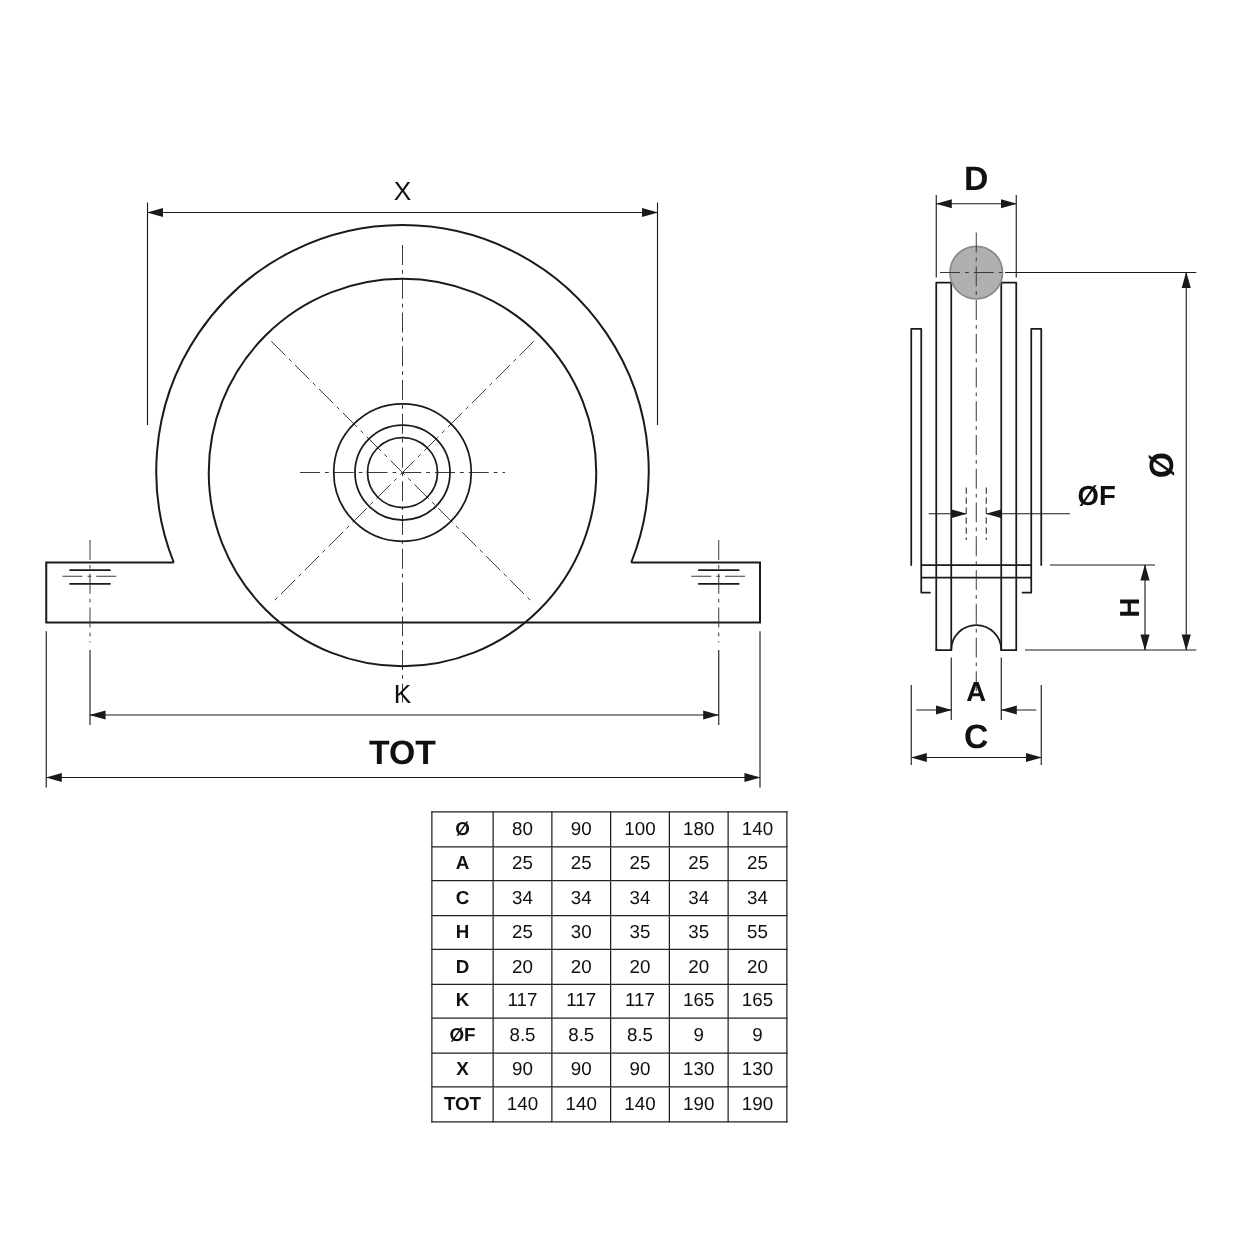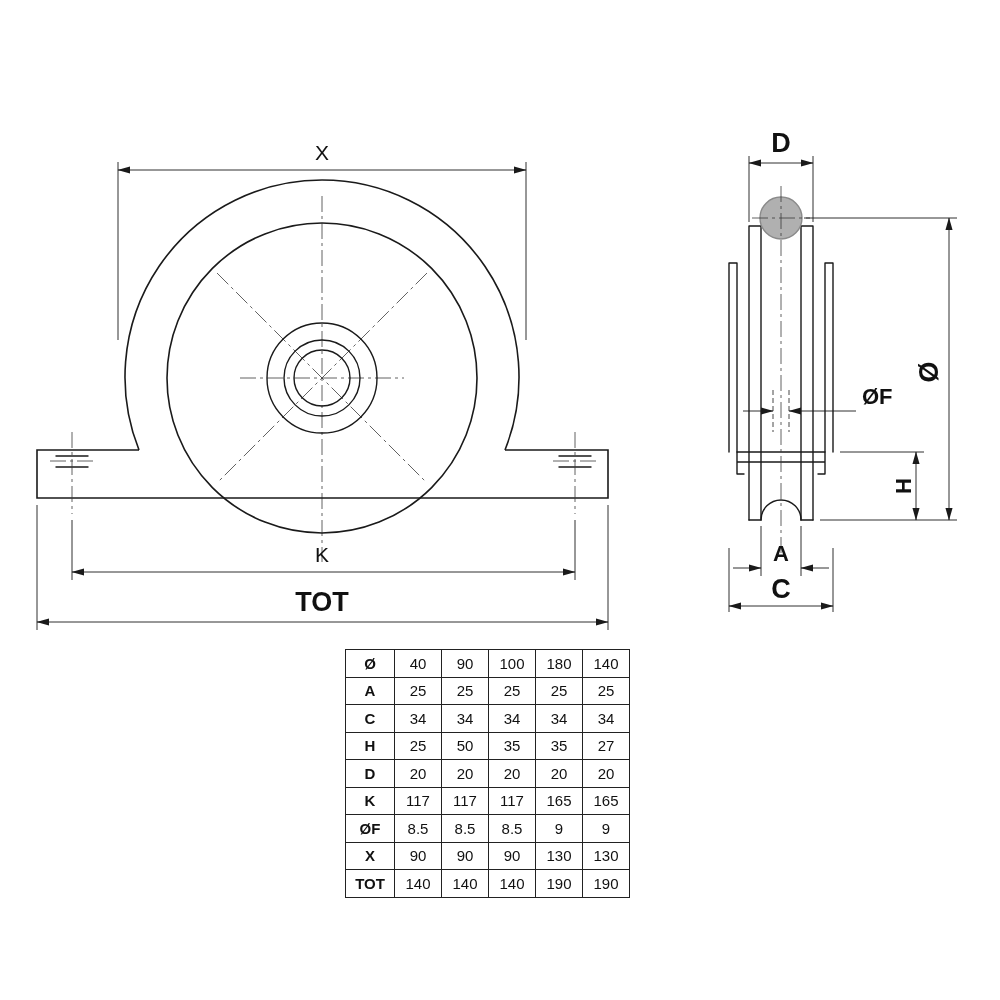--- a/index.html
+++ b/index.html
@@ -128,21 +128,21 @@
       <path class="dim" marker-start="url(#arr)" marker-end="url(#arr)" d="M729,606 H833"></path>
       <text class="big" x="781" y="598" text-anchor="middle">C</text>
     </g>
   </g>
 </svg>
 
 <table class="spec-table">
   <tbody>
       <tr>
         <th>Ø</th>
-        <td>40</td>
+        <td>80</td>
         <td>90</td>
         <td>100</td>
         <td>180</td>
         <td>140</td>
       </tr>
       <tr>
         <th>A</th>
         <td>25</td>
         <td>25</td>
         <td>25</td>
@@ -153,24 +153,24 @@
         <th>C</th>
         <td>34</td>
         <td>34</td>
         <td>34</td>
         <td>34</td>
         <td>34</td>
       </tr>
       <tr>
         <th>H</th>
         <td>25</td>
-        <td>50</td>
+        <td>30</td>
         <td>35</td>
         <td>35</td>
-        <td>27</td>
+        <td>55</td>
       </tr>
       <tr>
         <th>D</th>
         <td>20</td>
         <td>20</td>
         <td>20</td>
         <td>20</td>
         <td>20</td>
       </tr>
       <tr>

